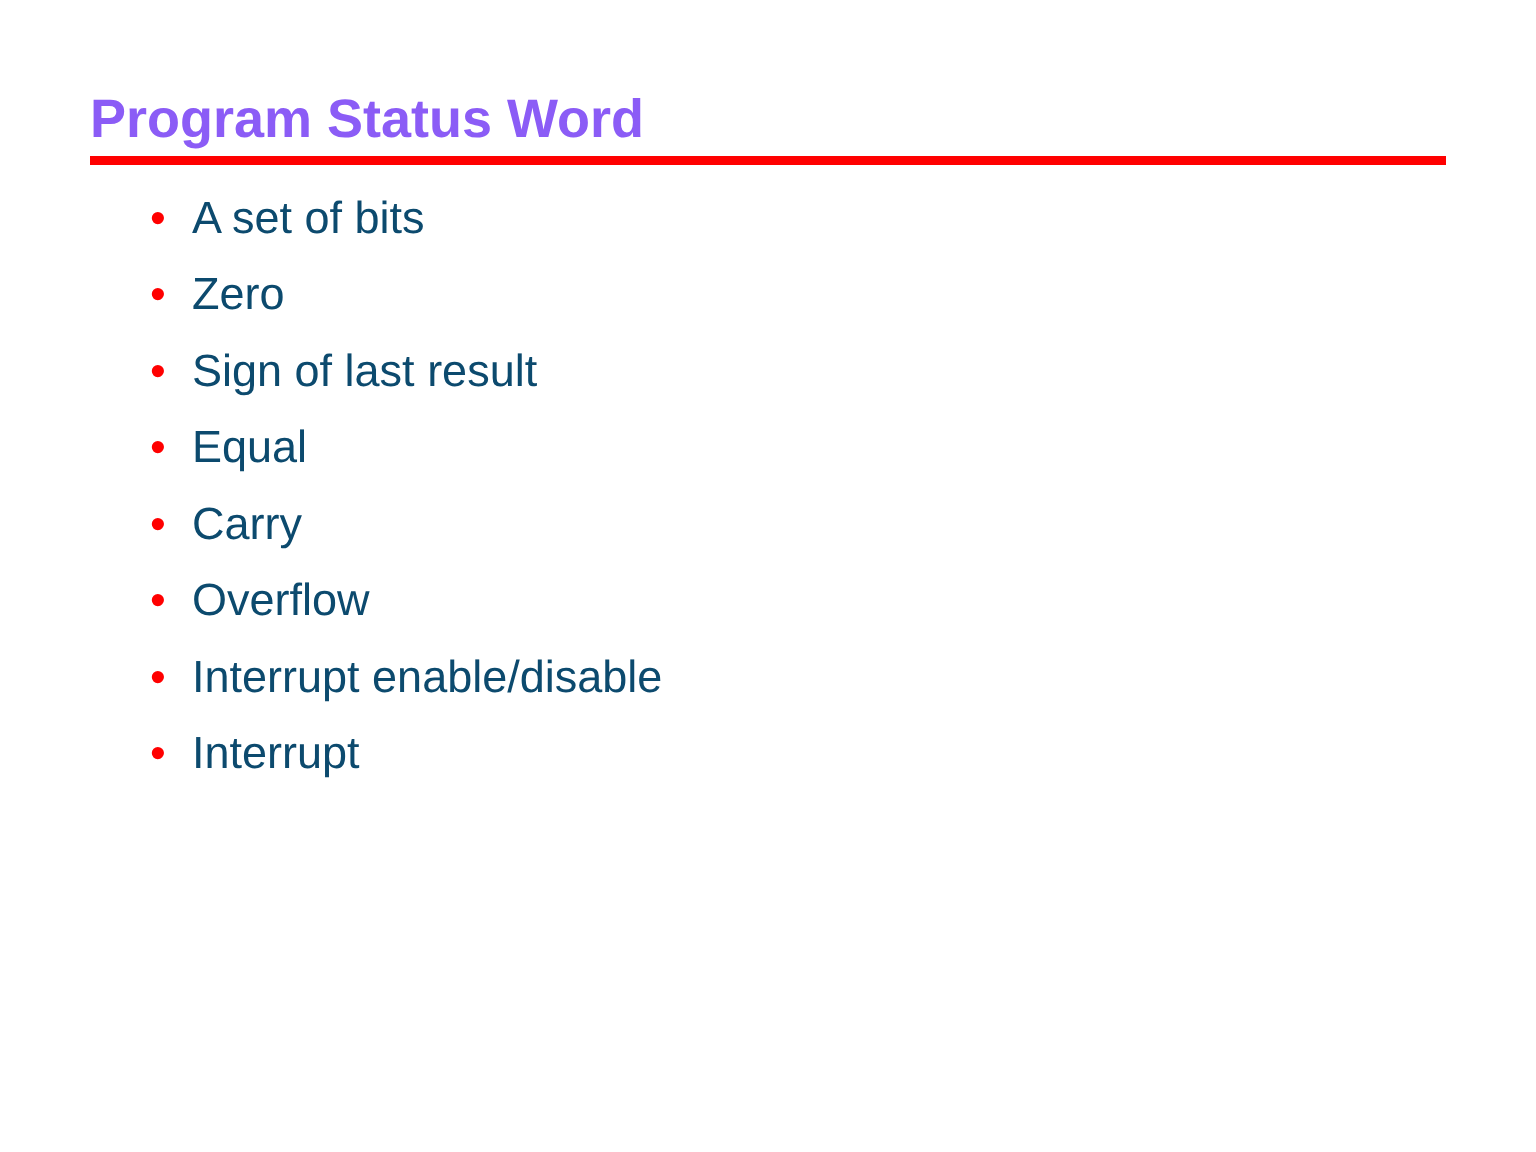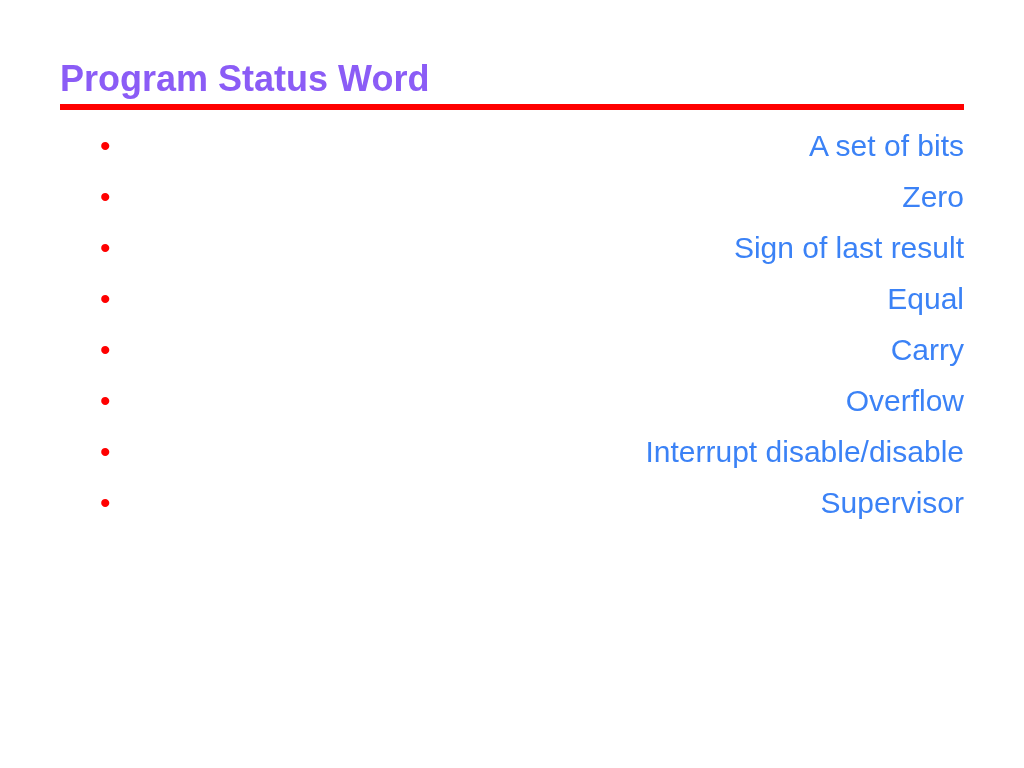--- a/index.html
+++ b/index.html
@@ -28,24 +28,23 @@
     margin: 0 0 10px 0;
   }
   ul.bullets {
     list-style: none;
     margin: 0;
     padding: 0 0 0 40px;
   }
   ul.bullets li {
     position: relative;
     font-size: 30px;
-    color: #3b82f6;
+    color: #0c4a6e;
     line-height: 1.7;
     padding-left: 28px;
-    text-align: right;
   }
   ul.bullets li::before {
     content: "•";
     position: absolute;
     left: 0;
     top: 0;
     color: #ff0000;
     font-size: 30px;
     line-height: 1.7;
   }
@@ -56,16 +55,16 @@
 <div class="slide">
   <h1 class="title">Program Status Word</h1>
   <div class="rule"></div>
   <ul class="bullets">
     <li>A set of bits</li>
     <li>Zero</li>
     <li>Sign of last result</li>
     <li>Equal</li>
     <li>Carry</li>
     <li>Overflow</li>
-    <li>Interrupt disable/disable</li>
-    <li>Supervisor</li>
+    <li>Interrupt enable/disable</li>
+    <li>Interrupt</li>
   </ul>
 </div>
 
 </body></html>

